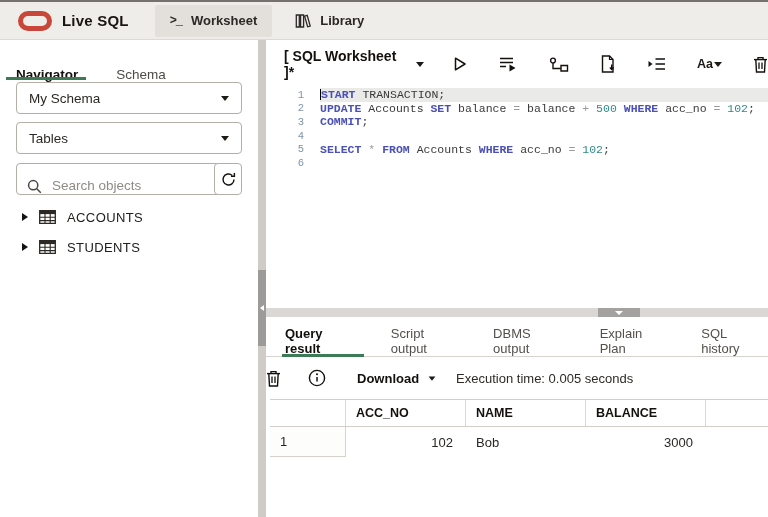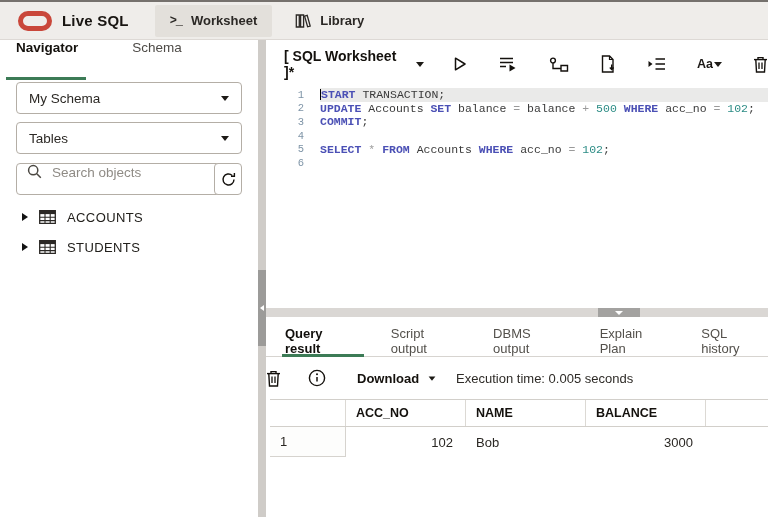--- a/index.html
+++ b/index.html
@@ -17,31 +17,31 @@
   .topbar-tab { display:flex; align-items:center; gap:9px; height:32px; padding:0 15px;
                 font-size:13px; font-weight:700; color:#2b2825; cursor:default; }
   .topbar-tab.active { background:#e3e0db; border-radius:2px; margin-left:26px; }
   .topbar-tab.plain { margin-left:8px; }
   .term-glyph { font-family:"Liberation Mono", monospace; font-weight:700; font-size:12px; letter-spacing:-1px; }
   svg.ico { display:block; }
   svg.ico * { vector-effect:non-scaling-stroke; }
 
   
   .sidebar { position:absolute; left:0; top:40px; width:258px; bottom:0; background:#fff; }
-  .side-tabs { position:relative; height:42px; display:flex; align-items:flex-start; padding-left:16px; gap:54px; }
+  .side-tabs { position:relative; height:42px; display:flex; align-items:flex-end; padding-left:16px; gap:38px; }
   .side-tab { font-size:13.5px; color:#4e4b47; }
   .side-tab.active { font-weight:700; color:#14110d; }
   .side-underline { position:absolute; left:6px; top:37px; width:80px; height:3px; background:#3c7b56; }
   .select { position:absolute; left:16px; width:226px; height:32px; border:1px solid #b4aea6; border-radius:4px;
             background:#fff; display:flex; align-items:center; justify-content:space-between;
             padding:0 12px; font-size:13.5px; color:#2c2925; }
   .caret { width:0; height:0; border-left:4.5px solid transparent; border-right:4.5px solid transparent;
            border-top:5.5px solid #1d1a16; }
   .search-box { position:absolute; left:16px; top:123px; width:208px; height:32px; border:1px solid #b4aea6;
-                border-radius:4px; display:flex; align-items:flex-start; padding:0 10px; gap:8px; background:#fff; }
+                border-radius:4px; display:flex; align-items:flex-end; padding:0 10px; gap:8px; background:#fff; }
   .search-box input { border:none; outline:none; flex:1; font-size:13.5px; font-family:"Liberation Sans",sans-serif;
                       color:#2c2925; background:transparent; min-width:0; }
   .search-box input::placeholder { color:#8f8b85; }
   .refresh-btn { position:absolute; left:214px; top:123px; width:28px; height:32px; border:1px solid #b4aea6;
                  border-radius:4px; background:#fff; display:flex; align-items:center; justify-content:center; }
   .tree { position:absolute; left:0; top:162px; right:0; }
   .tree-item { display:flex; align-items:center; height:30px; padding-left:22px; gap:11px; }
   .tree-arrow { width:0; height:0; border-left:6px solid #121212; border-top:4.5px solid transparent;
                 border-bottom:4.5px solid transparent; }
   .tree-label { font-size:13px; font-weight:500; color:#22201c; letter-spacing:.4px; }

